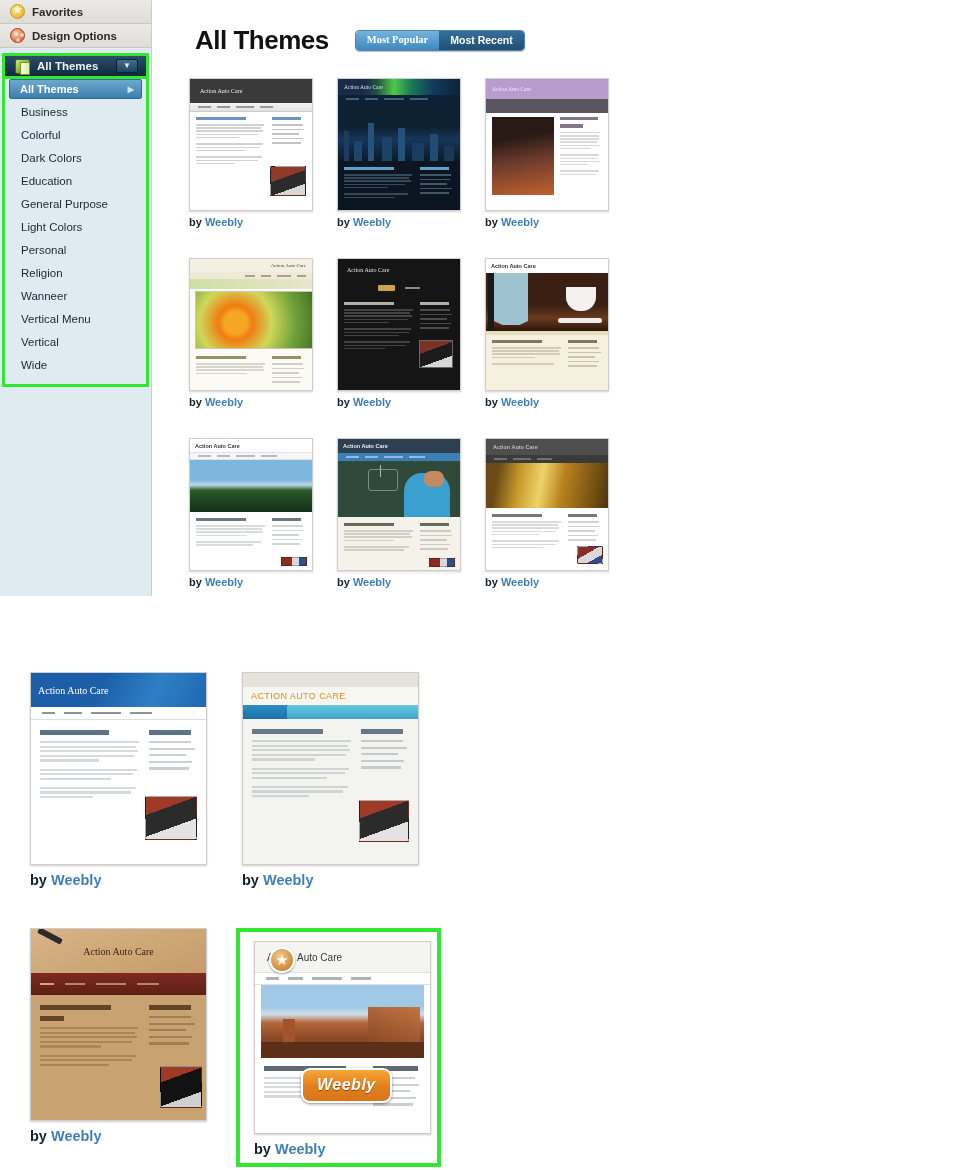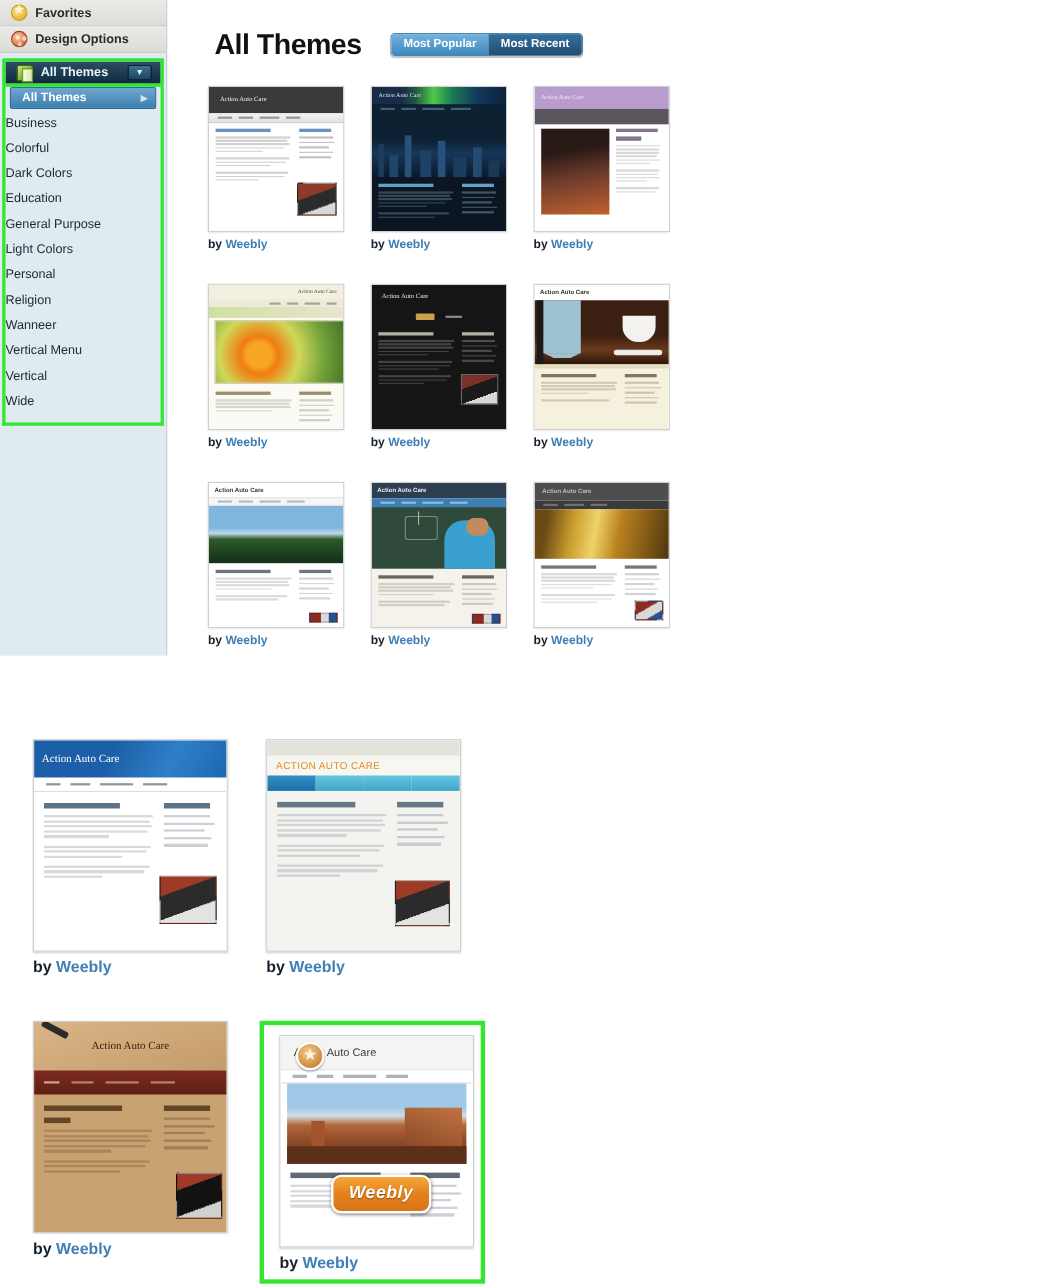--- a/index.html
+++ b/index.html
@@ -116,20 +116,21 @@
     height: 20px; margin: 0 4px 1px 4px;
     display: flex; align-items: center;
     padding: 0 7px 0 10px;
     background: linear-gradient(to bottom,#6fa8cf,#3c7fae);
     border: 1px solid #2e6d99; border-radius: 2px;
     color: #ffffff; font-size: 11px; font-weight: bold;
   }
   .sb-selected .chev { margin-left:auto; font-size:8px; color:#cfe6f5; }
   .sb-link {
     height: 23px; display: flex; align-items: center;
+    padding-left: 16px;
     font-size: 11.5px; color: #1d2733;
   }
 
   
   .main {
     position: absolute; left: 173px; top: 0; right: 0; height: 596px;
     background: #ffffff;
   }
   .main-head {
     position: absolute; left: 22px; top: 25px;
@@ -142,21 +143,21 @@
   .seg {
     margin-left: 26px; display: flex;
     border: 1px solid #4b84ae; border-radius: 4px;
     overflow: hidden;
     box-shadow: 0 1px 1px rgba(0,0,0,.25);
   }
   .seg-btn {
     font-size: 10.5px; font-weight: bold; color: #ffffff;
     padding: 4px 11px 5px 11px; line-height: 1;
   }
-  .seg-btn.on { background: linear-gradient(to bottom,#74b3dd,#3e88c0); }
+  .seg-btn.on { background: linear-gradient(to bottom,#74b3dd,#3e88c0); font-family: Liberation Serif, serif; }
   .seg-btn.off { background: linear-gradient(to bottom,#2d6b99,#1d5party); background: linear-gradient(to bottom,#356f9c,#204f74); }
 
   
   .grid {
     position: absolute; left: 16px; top: 78px;
     display: grid;
     grid-template-columns: repeat(3, 148px);
     gap: 30px 0;
   }
   .cell { width: 148px; }

